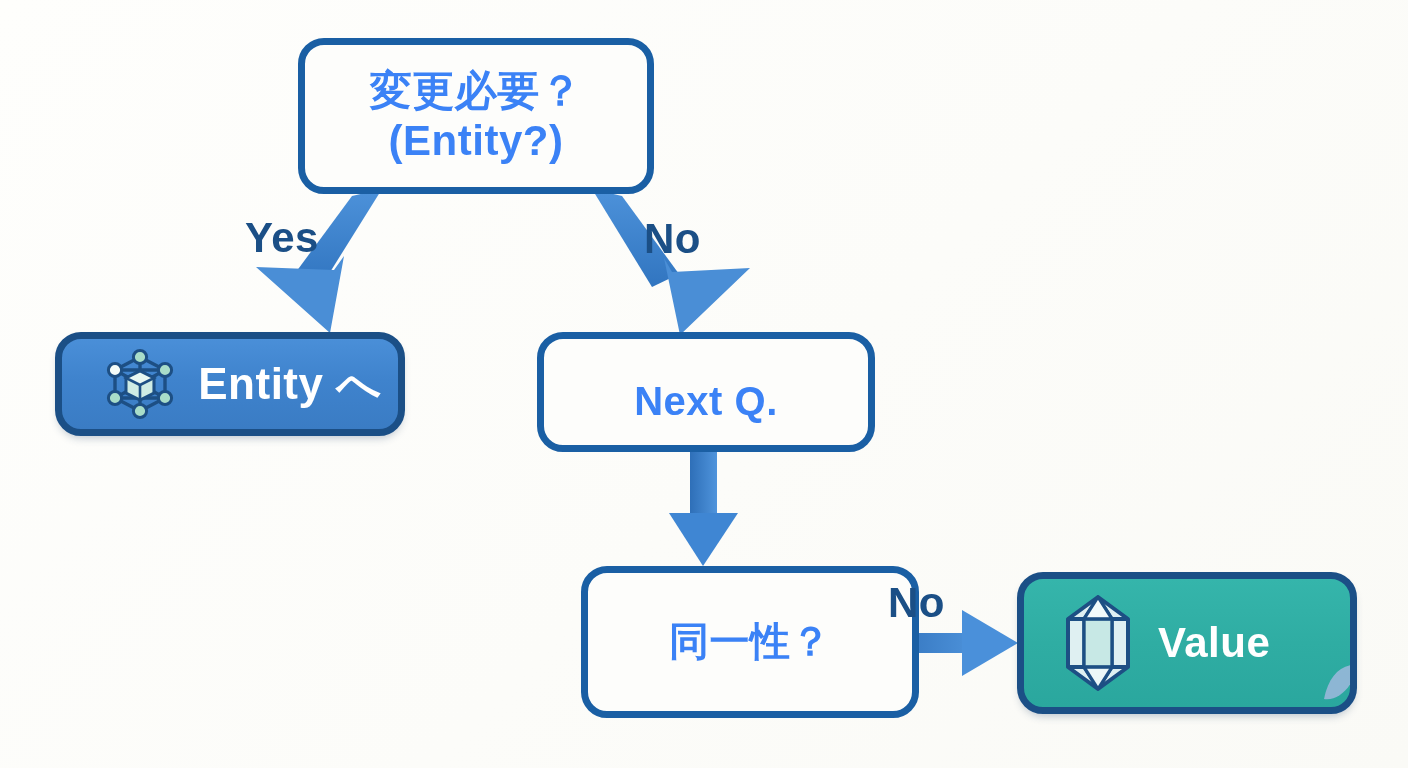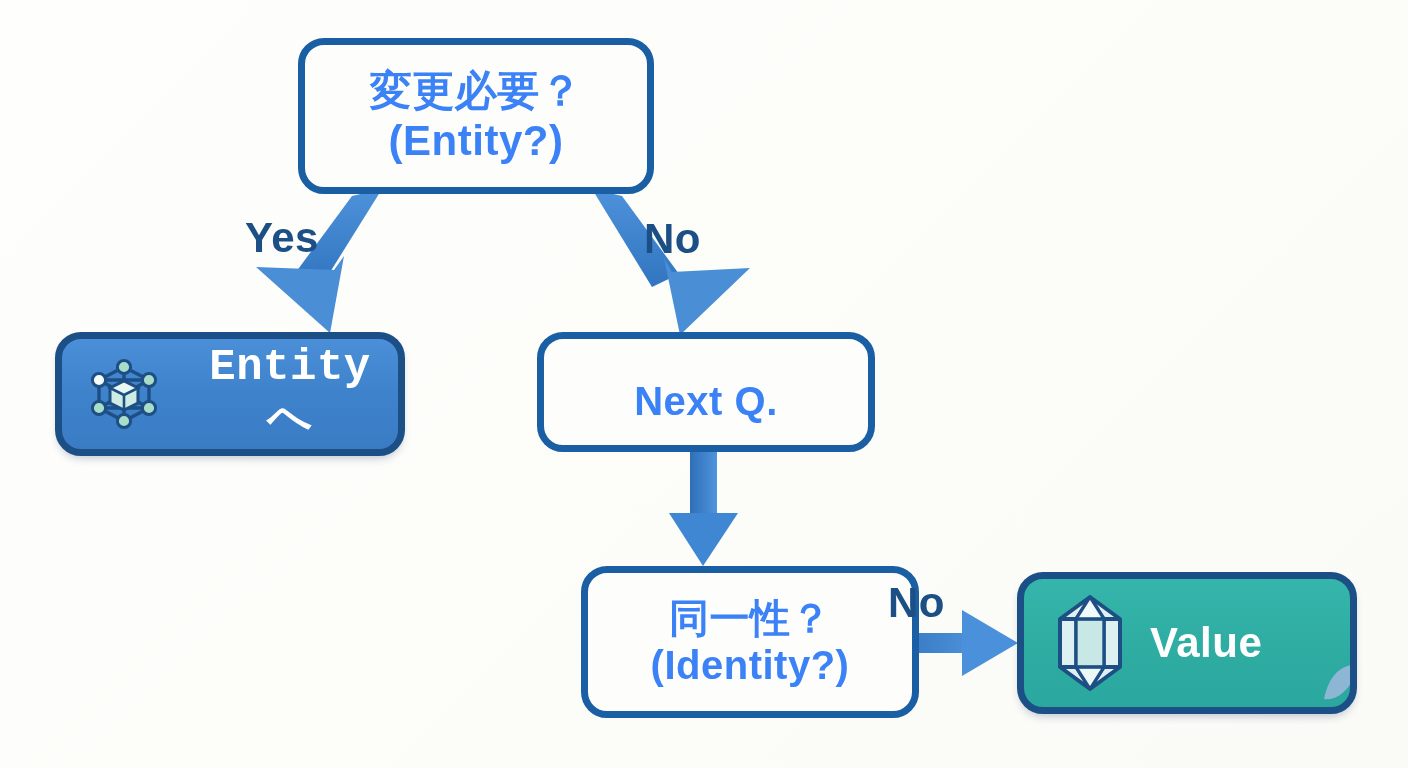--- a/index.html
+++ b/index.html
@@ -76,25 +76,24 @@
     top: 38px;
     width: 356px;
     height: 156px;
   }
   #node-mutable .node-label { font-size: 42px; }
 
   #node-entity {
     left: 55px;
     top: 332px;
     width: 350px;
-    height: 124px;
-    justify-content: flex-end;
+    height: 104px;
+    justify-content: center;
     padding-left: 26px;
     gap: 22px;
-    font-family: Liberation Mono, monospace;
   }
   #node-entity .node-label { font-size: 44px; }
 
   #node-nextq {
     left: 537px;
     top: 332px;
     width: 338px;
     height: 120px;
   }
   #node-nextq .node-label { font-size: 40px; margin-top: 20px; }
@@ -107,21 +106,21 @@
     margin-left: 44px;
   }
   #node-identity .node-label { font-size: 40px; }
 
   #node-value {
     left: 1017px;
     top: 572px;
     width: 340px;
     height: 142px;
     justify-content: flex-start;
-    padding-left: 28px;
+    padding-left: 36px;
     gap: 22px;
   }
   #node-value .node-label {
     font-size: 42px;
     text-align: left;
     line-height: 1.1;
   }
 
   .jp-line { display: block; }
   .en-line { display: block; }
@@ -235,21 +234,20 @@
     <div class="node-label">Entity へ</div>
   </div>
 
   <div class="node node-outline" id="node-nextq">
     <div class="node-label">Next Q.</div>
   </div>
 
   <div class="node node-outline" id="node-identity">
     <div class="node-label">
       <span class="jp-line">同一性？</span>
-      <span class="en-line">(Identity?)</span>
     </div>
   </div>
 
   <div class="node node-value" id="node-value">
     <svg class="icon" width="76" height="100" viewBox="0 0 76 100" xmlns="http://www.w3.org/2000/svg">
       <g stroke="#1d4f84" stroke-width="4" stroke-linejoin="round">
 
         <path d="M38 4 L68 26 L68 74 L38 96 L8 74 L8 26 Z" fill="#dff0f2"></path>
 
         <path d="M8 26 L68 26" fill="none"></path>

